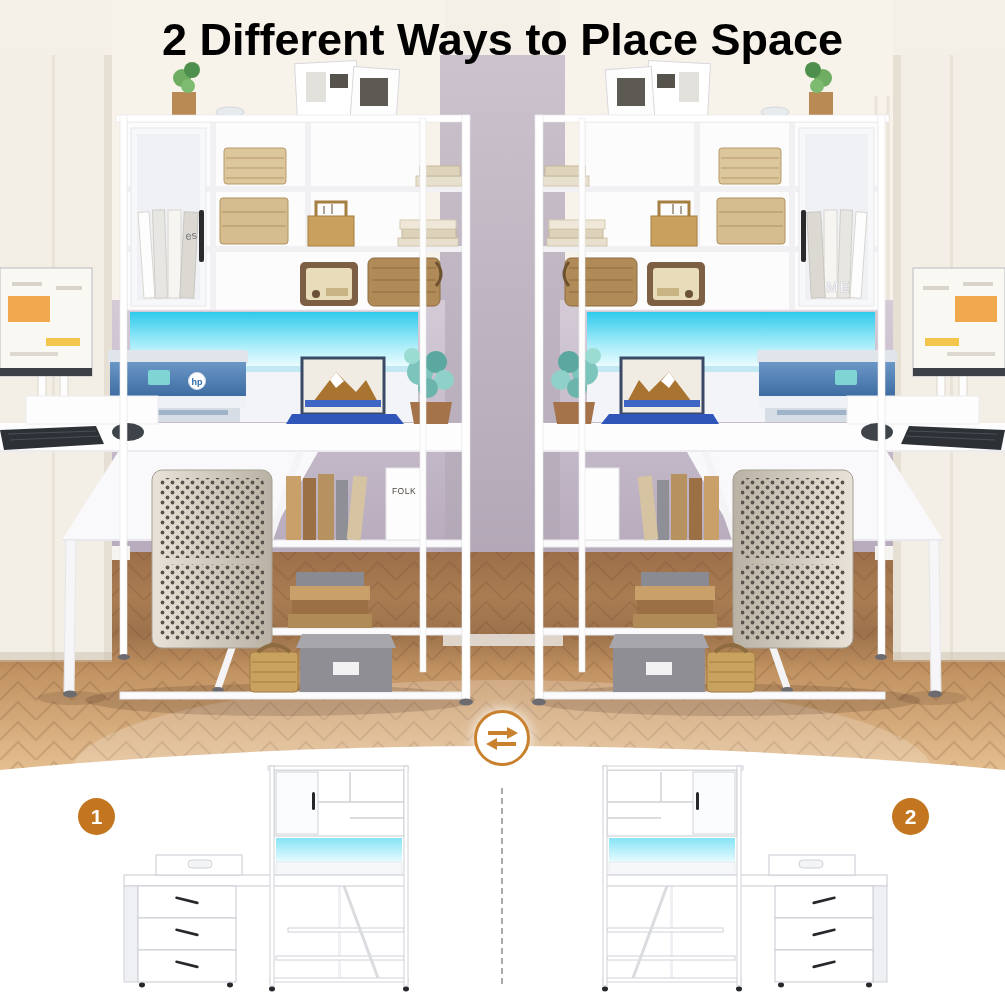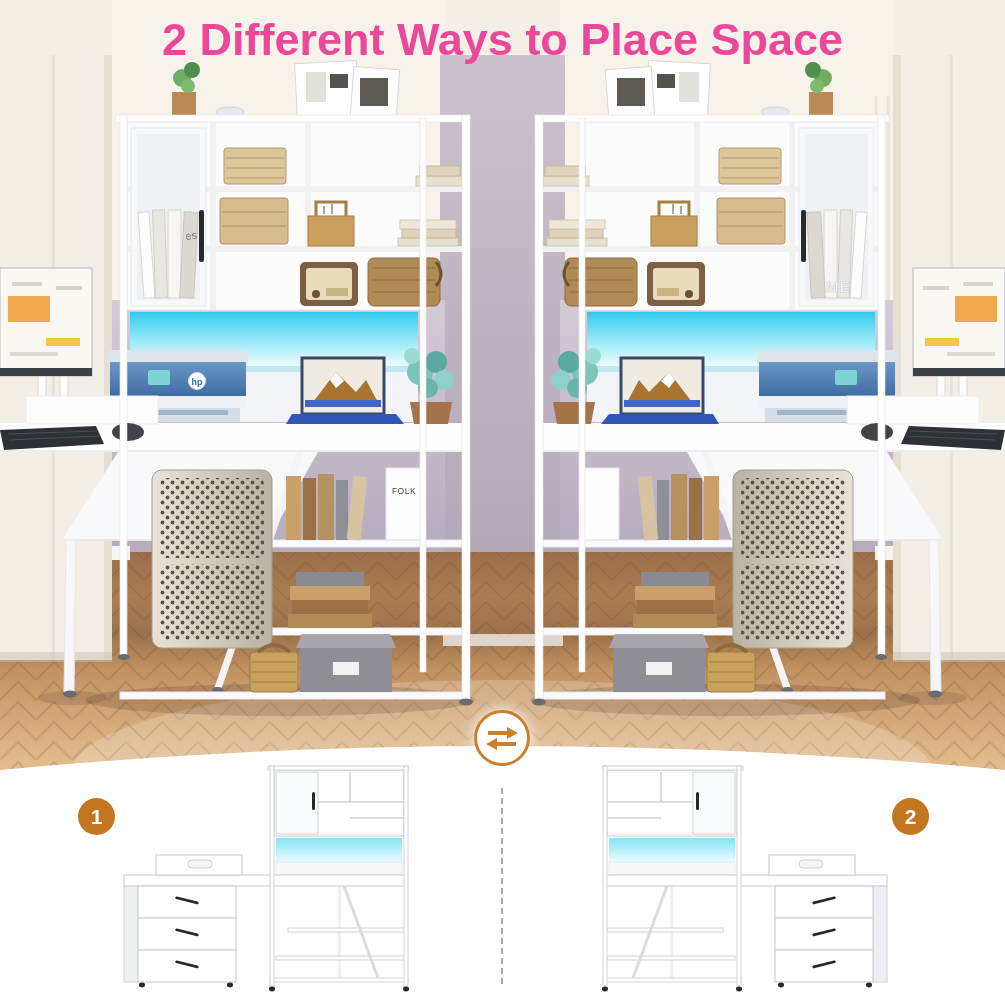--- a/index.html
+++ b/index.html
@@ -1,21 +1,21 @@
 <!DOCTYPE html>
 <html><head>
 <meta charset="utf-8">
 <style>
   html,body{margin:0;padding:0;background:#ffffff;}
   .canvas{position:relative;width:1005px;height:1000px;background:#ffffff;overflow:hidden;
           font-family:"Liberation Sans",sans-serif;}
   .photo-svg{position:absolute;left:0;top:0;}
   .minis-svg{position:absolute;left:0;top:752px;}
   .title{position:absolute;left:0;right:0;top:14px;text-align:center;
-         font-size:45px;font-weight:bold;color:#ec4899;letter-spacing:0px;white-space:nowrap;}
+         font-size:45px;font-weight:bold;color:#000000;letter-spacing:0px;white-space:nowrap;}
   .swap-btn{position:absolute;left:474px;top:710px;width:56px;height:56px;border-radius:50%;
             background:#ffffff;border:3px solid #c9812e;box-sizing:border-box;
             display:flex;align-items:center;justify-content:center;
             box-shadow:0 0 14px rgba(255,255,255,.95);}
   .divider{position:absolute;left:501px;top:788px;height:196px;width:0;
            border-left:2px dashed #ababab;}
   .badge{position:absolute;width:37px;height:37px;border-radius:50%;background:#c3761f;
          color:#fff;font-size:21px;font-weight:bold;display:flex;align-items:center;
          justify-content:center;}
   #badge1{left:78px;top:798px;}

